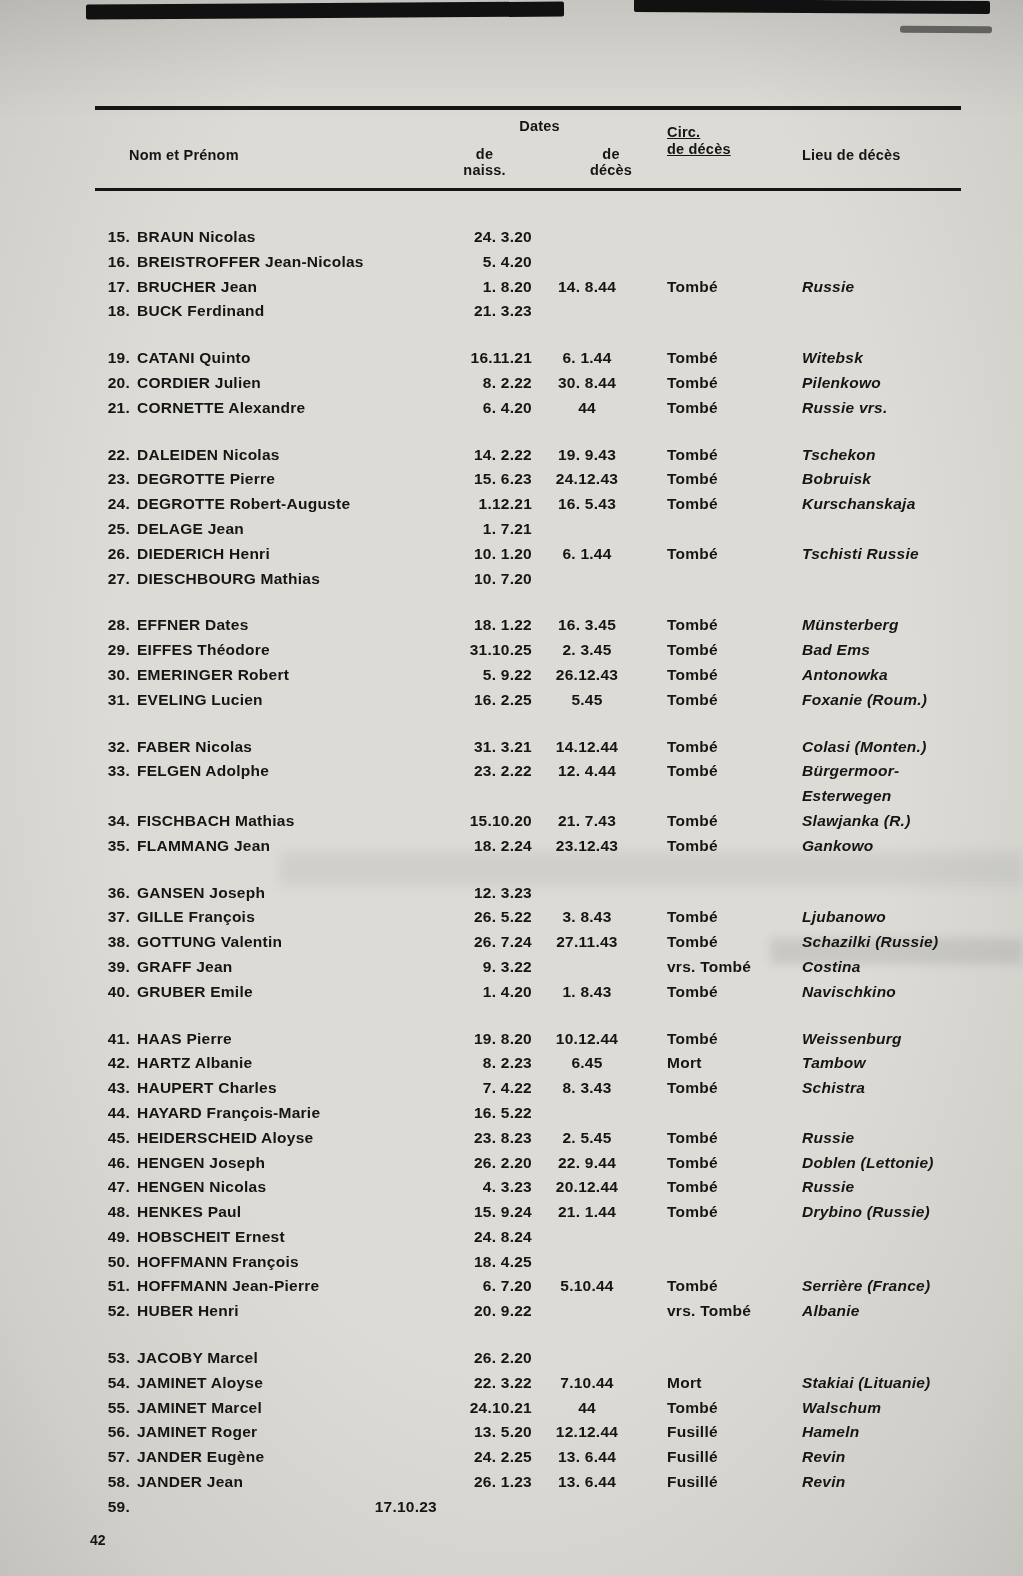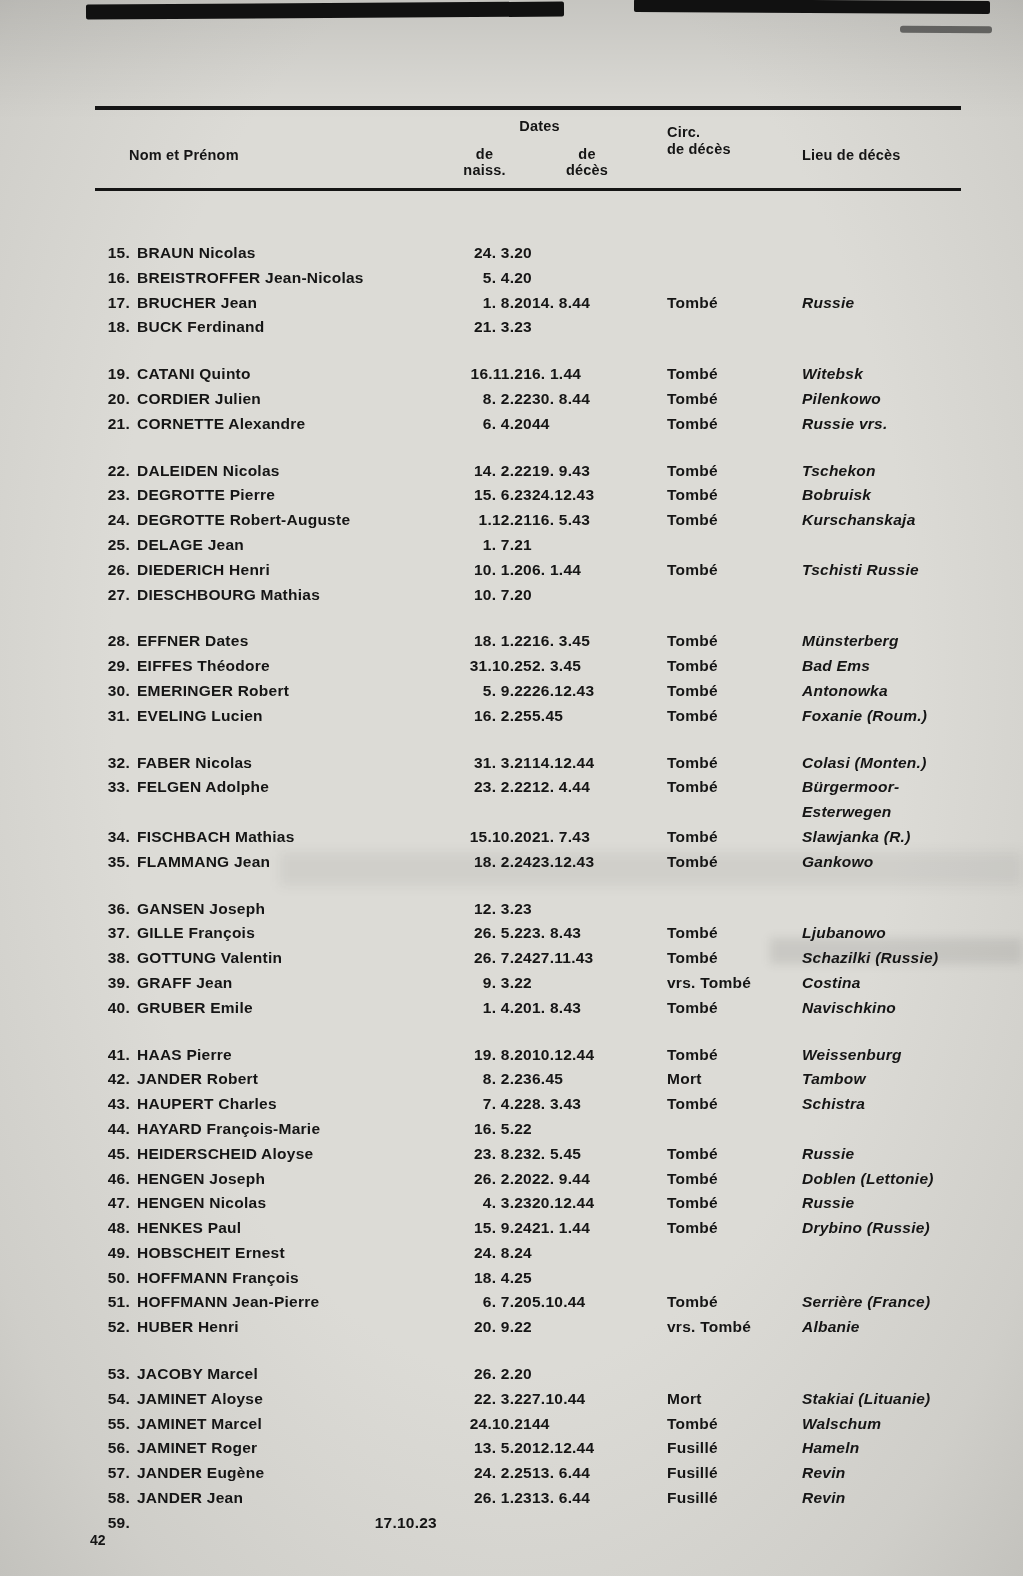--- a/index.html
+++ b/index.html
@@ -31,32 +31,32 @@
   
   .grid{
     display:grid;
     grid-template-columns:42px 300px 95px 110px 25px 135px 1fr;
   }
 
   .thead{padding:8px 0 10px 0;font-size:14.5px;font-weight:bold;letter-spacing:.2px;}
   .h-name{grid-column:1/3;padding-left:34px;align-self:center;padding-top:14px;}
   .h-dates{grid-column:3/5;text-align:center;}
   .h-dates .dates-label{display:block;margin-bottom:12px;}
-  .h-sub{display:grid;grid-template-columns:95px 110px;}
+  .h-sub{display:grid;grid-template-columns:95px 110px;gap:24px;}
   .h-sub span{white-space:pre-line;text-align:center;line-height:16px;}
-  .h-circ{grid-column:6;white-space:pre-line;line-height:17px;padding-top:6px;}
+  .h-circ{grid-column:6;white-space:pre-line;line-height:17px;padding-top:6px;text-decoration:underline;}
   .h-lieu{grid-column:7;align-self:center;padding-top:14px;}
 
-  .tbody{margin-top:50px;font-size:15.5px;font-weight:bold;letter-spacing:.25px;}
+  .tbody{margin-top:34px;font-size:15.5px;font-weight:bold;letter-spacing:.25px;}
   .group{margin-bottom:22px;}
   .row{line-height:24.8px;}
   .c-num{text-align:right;padding-right:7px;}
   .c-name{}
   .c-naiss{text-align:right;}
-  .c-deces{text-align:left;}
+  .c-deces{text-align:center;}
   .c-circ{grid-column:6;}
   .c-lieu{grid-column:7;white-space:pre-line;font-style:italic;}
 
   .page-number{
     position:absolute;left:90px;top:1532px;
     font-size:14px;font-weight:bold;
   }
 </style>
 </head>
 <body>
@@ -343,21 +343,21 @@
     <div class="c-num">41.</div>
     <div class="c-name">HAAS Pierre</div>
     <div class="c-naiss">19. 8.20</div>
     <div class="c-deces">10.12.44</div>
     <div></div>
     <div class="c-circ">Tombé</div>
     <div class="c-lieu">Weissenburg</div>
   </div>
           <div class="row grid">
     <div class="c-num">42.</div>
-    <div class="c-name">JANDER Robert</div>
+    <div class="c-name">HARTZ Albanie</div>
     <div class="c-naiss">8. 2.23</div>
     <div class="c-deces">6.45</div>
     <div></div>
     <div class="c-circ">Mort</div>
     <div class="c-lieu">Tambow</div>
   </div>
           <div class="row grid">
     <div class="c-num">43.</div>
     <div class="c-name">HAUPERT Charles</div>
     <div class="c-naiss">7. 4.22</div>

